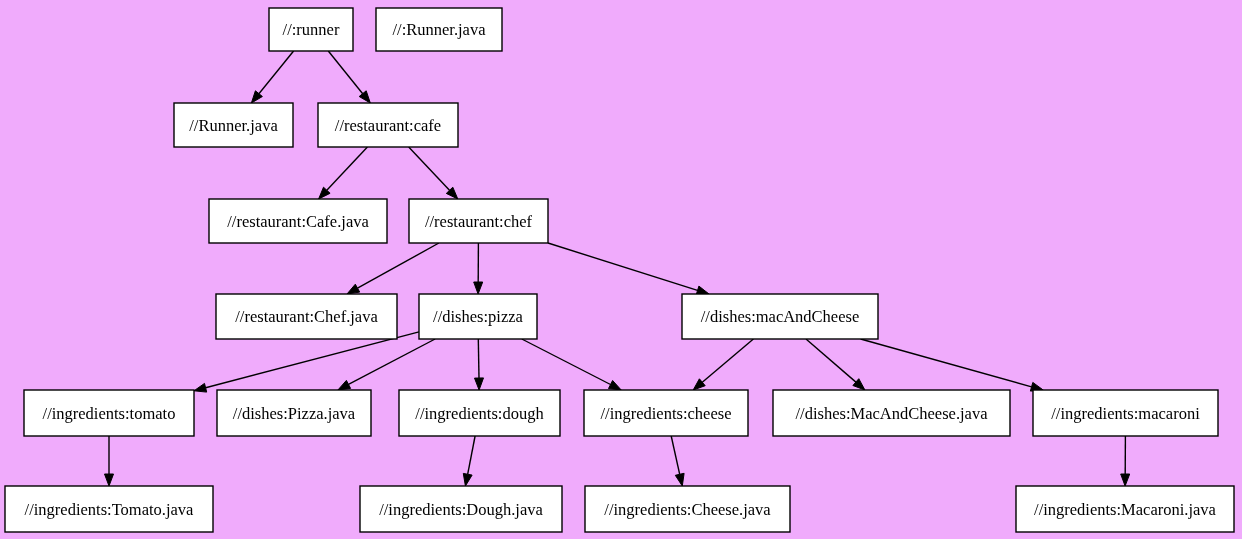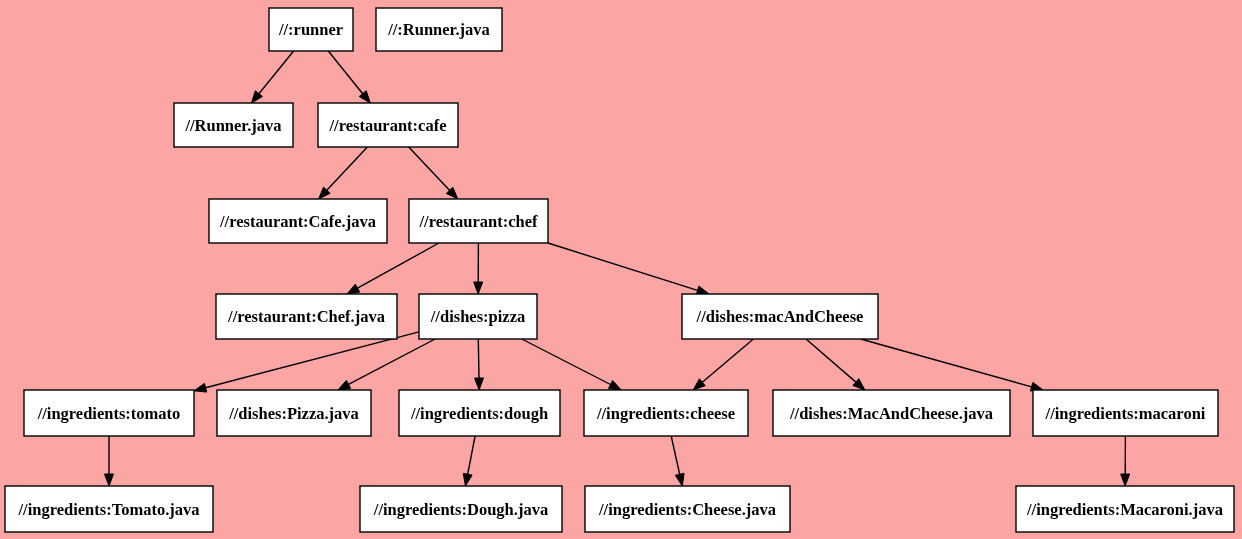--- a/index.html
+++ b/index.html
@@ -4,23 +4,22 @@
 <style>
   html, body {
     margin: 0;
     padding: 0;
     background: #ffffff;
   }
   .graph-canvas {
     width: 1242px;
     height: 539px;
     position: relative;
-    background: #fca5a5;
+    background: #f0abfc;
     overflow: hidden;
-    font-weight: bold;
   }
   svg { display: block; }
   .node-rect {
     fill: #ffffff;
     stroke: #000000;
     stroke-width: 1.4;
   }
   .node-label {
     font-family: "Liberation Serif", "DejaVu Serif", serif;
     font-size: 16.5px;

